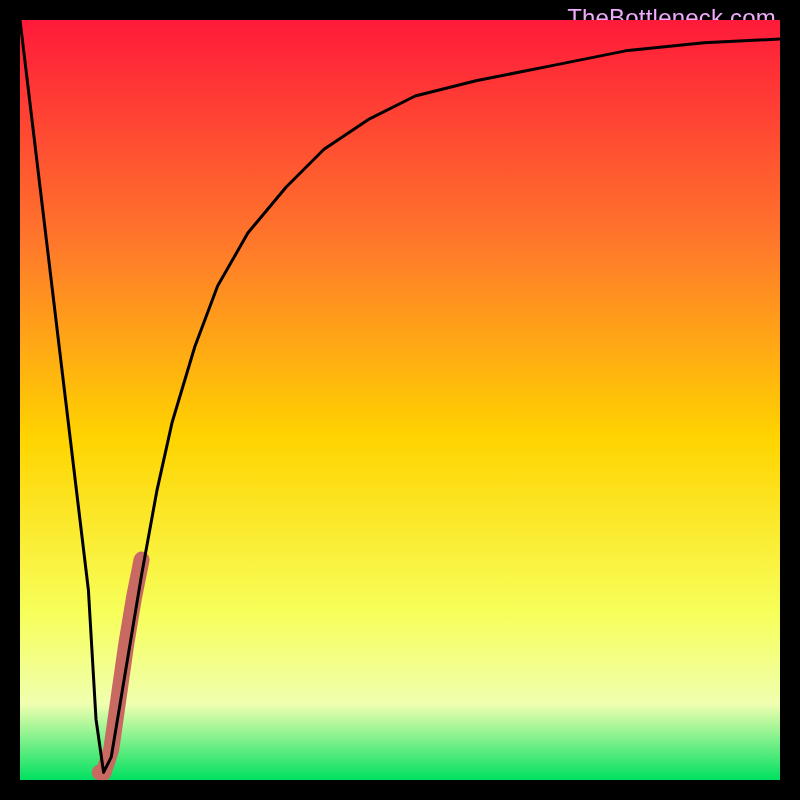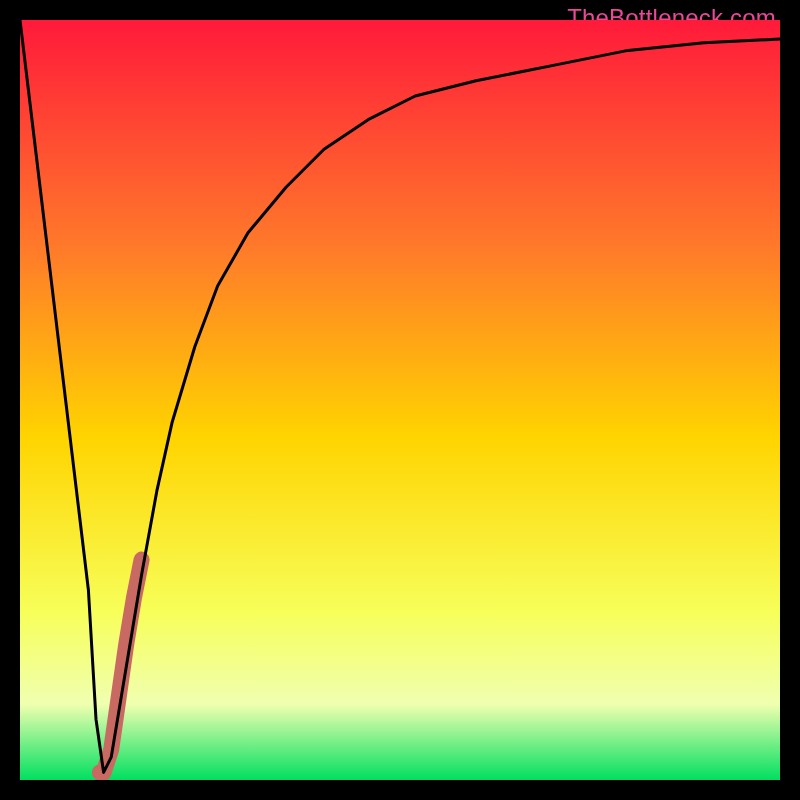--- a/index.html
+++ b/index.html
@@ -17,21 +17,21 @@
     top: 20px;
     bottom: 20px;
   }
   .watermark {
     position: absolute;
     top: 4px;
     right: 24px;
     font-family: Arial, Helvetica, sans-serif;
     font-size: 24px;
     font-weight: 500;
-    color: #ec4899;
+    color: #f0abfc;
     letter-spacing: 0.2px;
   }
   svg { display: block; }
 </style>
 </head>
 <body>
 
 <div class="frame">
   <div class="watermark">TheBottleneck.com</div>
 

